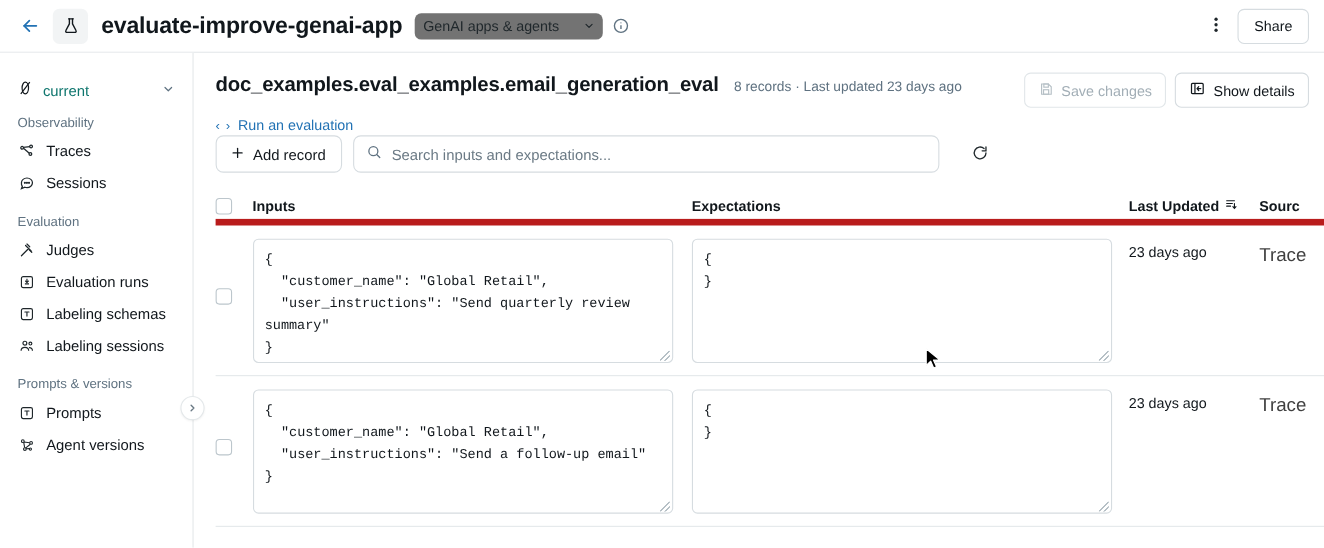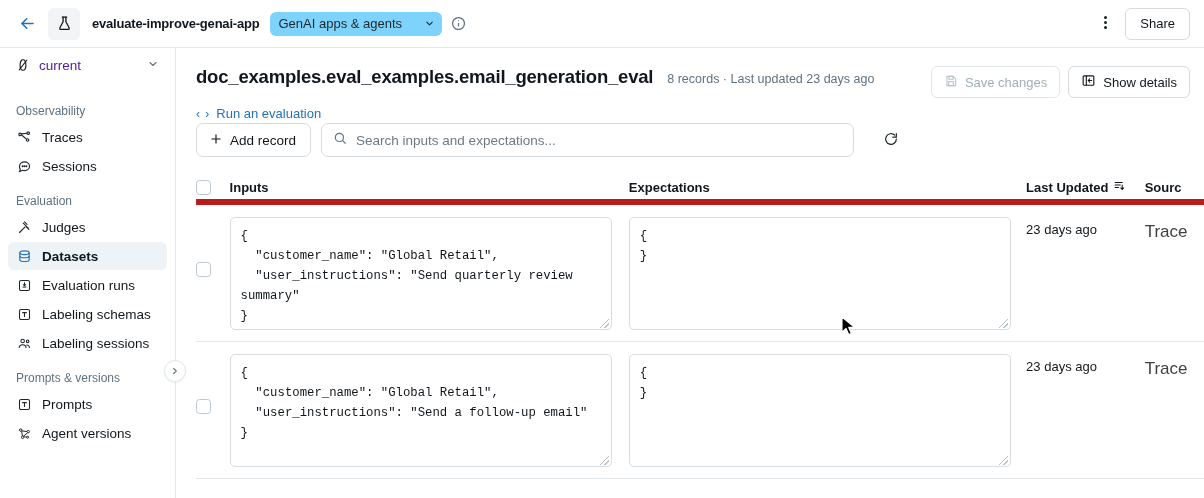--- a/index.html
+++ b/index.html
@@ -29,28 +29,28 @@
     cursor: pointer; color: #1f272b;
   }
   .back-btn { color: #2272b4; }
   .flask-chip {
     width: 32px; height: 32px; border-radius: 6px;
     background: #f2f4f5;
     display: flex; align-items: center; justify-content: center;
     margin-left: 4px;
   }
   .app-title {
-    font-size: 13px; font-weight: bold; letter-spacing: -0.2px;
+    font-size: 21px; font-weight: bold; letter-spacing: -0.2px;
     margin-left: 12px; white-space: nowrap;
   }
   .badge-chip {
     margin-left: 11px;
     height: 24px; display: flex; align-items: center; gap: 22px;
     padding: 0 7px 0 8px;
-    background: #7dd3fc; border-radius: 6px;
+    background: #737373; border-radius: 6px;
     font-size: 13px; color: #1f272b; cursor: pointer;
     white-space: nowrap;
     text-align: center;
   }
   .info-icon { margin-left: 9px; color: #5f7281; display:flex; align-items:center; }
   .topbar-right { margin-left: auto; display: flex; align-items: flex-start; gap: 6px; }
   .kebab { width: 28px; height: 30px; display:flex; align-items:center; justify-content:center;
            background:none;border:none;cursor:pointer; }
   .kebab i { display:block; width:3px;height:3px;border-radius:50%;background:#1f272b;
              box-shadow: 0 -5px 0 #1f272b, 0 5px 0 #1f272b; }
@@ -70,23 +70,23 @@
 
   
   .sidebar {
     width: 176px; min-width: 176px;
     border-right: 1px solid #e4e8ea;
     padding: 10px 8px 0 8px;
     background: #fff;
     position: relative;
   }
   .ws-select {
-    height: 32px; display: flex; align-items: flex-start; gap: 9px;
+    height: 32px; display: flex; align-items: flex-end; gap: 9px;
     padding: 0 8px; border-radius: 6px; cursor: pointer;
-    font-size: 13.5px; color: #4c1d95;
+    font-size: 13.5px; color: #0f766e;
   }
   .ws-select .chev { margin-left: auto; color: #5f7281; }
   .nav-group-label {
     font-size: 12px; color: #5f7281;
     padding: 0 8px; margin: 14px 0 5px 0;
   }
   .nav-item {
     height: 28px; display: flex; align-items: center; gap: 10px;
     padding: 0 8px; border-radius: 6px; cursor: pointer;
     font-size: 13.5px; color: #11171c; margin-bottom: 1px;
@@ -270,30 +270,20 @@
         <span class="ico">
           <svg width="15" height="15" viewBox="0 0 24 24" fill="none" stroke="currentColor" stroke-width="1.8" stroke-linecap="round">
               <line x1="4" y1="20" x2="13" y2="11"></line>
               <line x1="10" y1="5" x2="18" y2="13"></line>
               <line x1="12" y1="3" x2="16" y2="7"></line>
               <line x1="15" y1="11" x2="19" y2="15"></line>
             </svg>
         </span>
         <span>Judges</span>
       </div>
-      <div class="nav-item active">
-        <span class="ico">
-          <svg width="15" height="15" viewBox="0 0 24 24" fill="none" stroke="currentColor" stroke-width="1.9">
-              <ellipse cx="12" cy="6" rx="7.5" ry="3"></ellipse>
-              <path d="M4.5 6v5c0 1.7 3.4 3 7.5 3s7.5-1.3 7.5-3V6"></path>
-              <path d="M4.5 11v6c0 1.7 3.4 3 7.5 3s7.5-1.3 7.5-3v-6"></path>
-            </svg>
-        </span>
-        <span>Datasets</span>
-      </div>
       <div class="nav-item">
         <span class="ico">
           <svg width="15" height="15" viewBox="0 0 24 24" fill="none" stroke="currentColor" stroke-width="1.7">
               <rect x="4" y="4" width="16" height="16" rx="2.5"></rect>
               <line x1="9" y1="14.5" x2="15" y2="14.5"></line>
               <path d="M12 7v5.5"></path>
               <path d="M9.6 10 12 12.5 14.4 10"></path>
             </svg>
         </span>
         <span>Evaluation runs</span>

